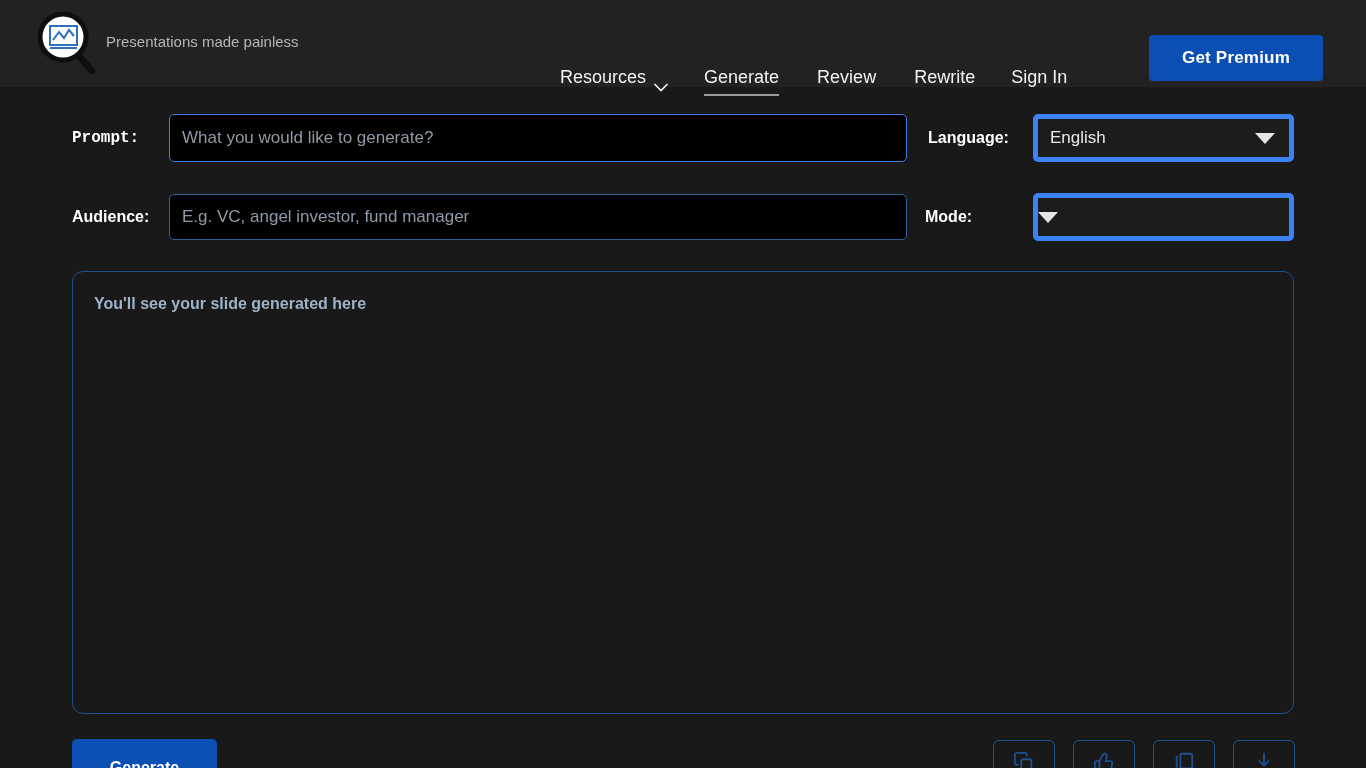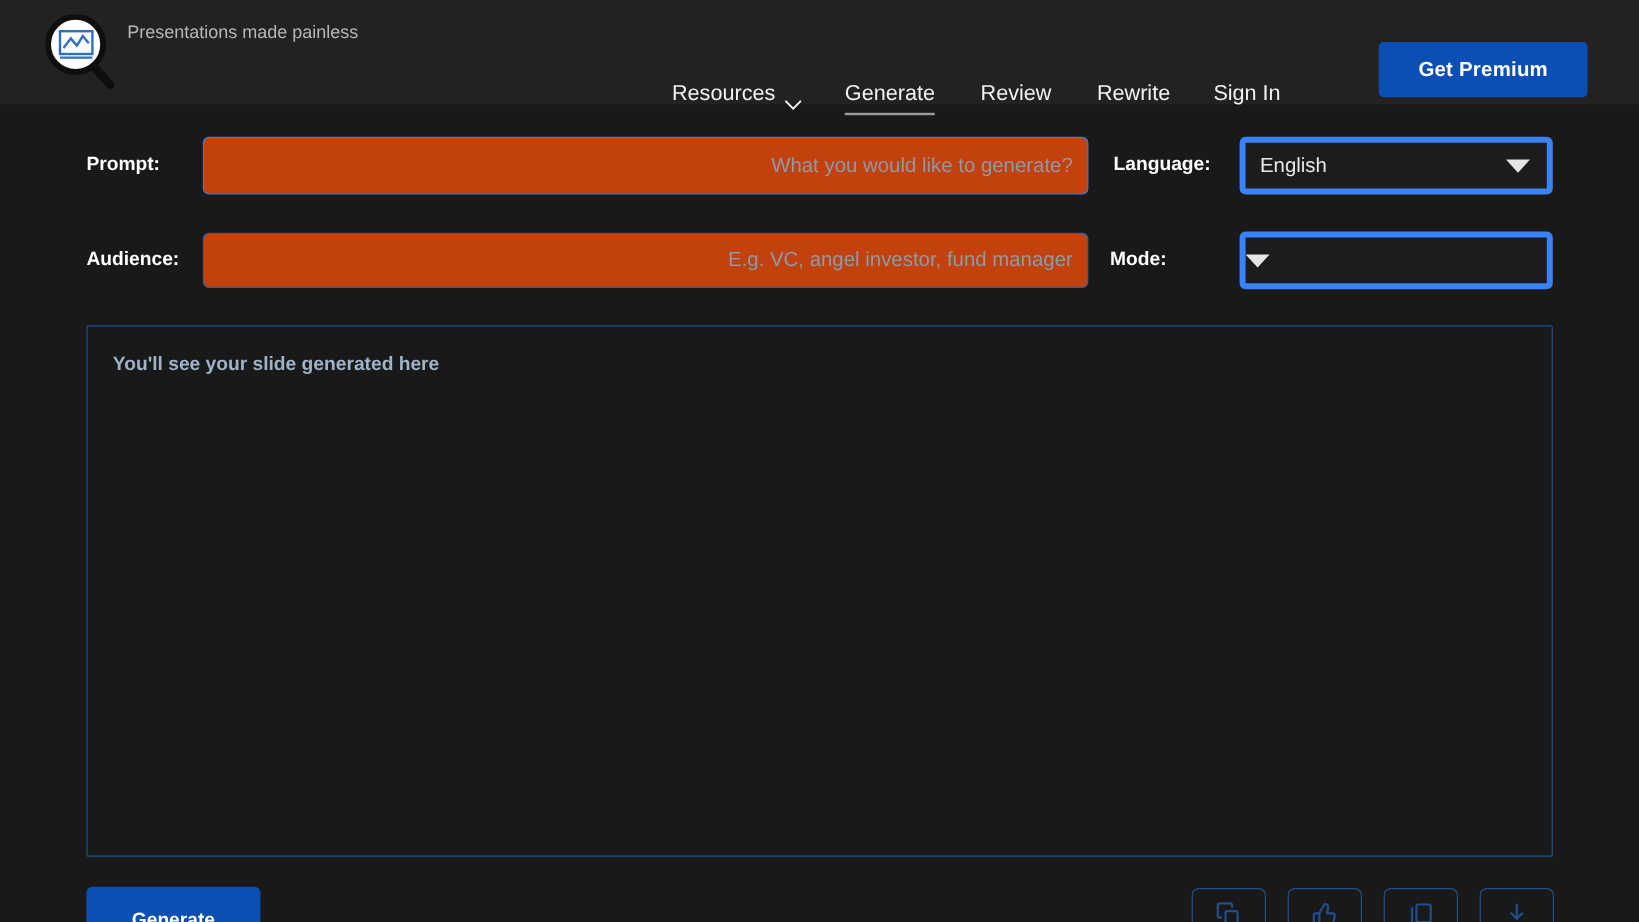--- a/index.html
+++ b/index.html
@@ -43,21 +43,21 @@
     color: #ffffff;
     font-size: 26px;
     line-height: 30px;
     font-weight: 400;
     letter-spacing: 0.1px;
   }
   .brand-tagline {
     color: #b6b6b6;
     font-size: 15px;
     line-height: 20px;
-    margin-top: 2px;
+    margin-top: 16px;
   }
 
   .nav {
     position: absolute;
     left: 560px;
     top: 0;
     height: 87px;
     display: flex;
     align-items: center;
     gap: 0;
@@ -113,29 +113,28 @@
   
   .row-label {
     position: absolute;
     color: #ffffff;
     font-size: 16px;
     font-weight: bold;
     line-height: 20px;
   }
   .text-input {
     position: absolute;
-    background: #c2410c;
+    background: #000000;
     border: 1px solid #2f5fa3;
     border-radius: 5px;
     color: #d6dde6;
     font-family: "Liberation Sans", sans-serif;
     font-size: 17px;
     padding: 0 12px;
     outline: none;
-    text-align: right;
   }
   .text-input.focused {
     border-color: #3b7ddd;
   }
   .text-input::placeholder {
     color: #8e9aa8;
     opacity: 1;
   }
   .text-input.focused::placeholder {
     color: #8e9aa8;
@@ -168,21 +167,21 @@
   }
 
   
   .slide-area {
     position: absolute;
     left: 72px;
     top: 271px;
     width: 1222px;
     height: 443px;
     border: 1px solid #1f4f8f;
-    border-radius: 1px;
+    border-radius: 11px;
     background: #191919;
   }
   .slide-placeholder {
     color: #9fb3c8;
     font-size: 16px;
     font-weight: bold;
     position: absolute;
     left: 21px;
     top: 23px;
   }
@@ -264,21 +263,21 @@
     </div>
     <div class="nav-gap-sm"></div>
     <div class="nav-item">
       <span>Sign In</span>
     </div>
   </div>
 
   <button class="premium-btn">Get Premium</button>
 </div>
 
-<div class="row-label" style="left:72px; top:128px;">Prompt:</div>
+<div class="row-label" style="left:72px; top:128px;font-family:Liberation Mono, monospace;">Prompt:</div>
 <input class="text-input focused" style="left: 169px; top: 114px; width: 738px; height: 48px;" autofocus="" placeholder="What you would like to generate?">
 
 <div class="row-label" style="left:928px; top:128px;">Language:</div>
 <div class="select-box" style="left:1033px; top:114px; width:261px; height:48px;">
   <span class="select-value">English</span>
   <span class="select-arrow"></span>
 </div>
 
 <div class="row-label" style="left:72px; top:207px;">Audience:</div>
 <input class="text-input" style="left: 169px; top: 194px; width: 738px; height: 46px;" placeholder="E.g. VC, angel investor, fund manager">

